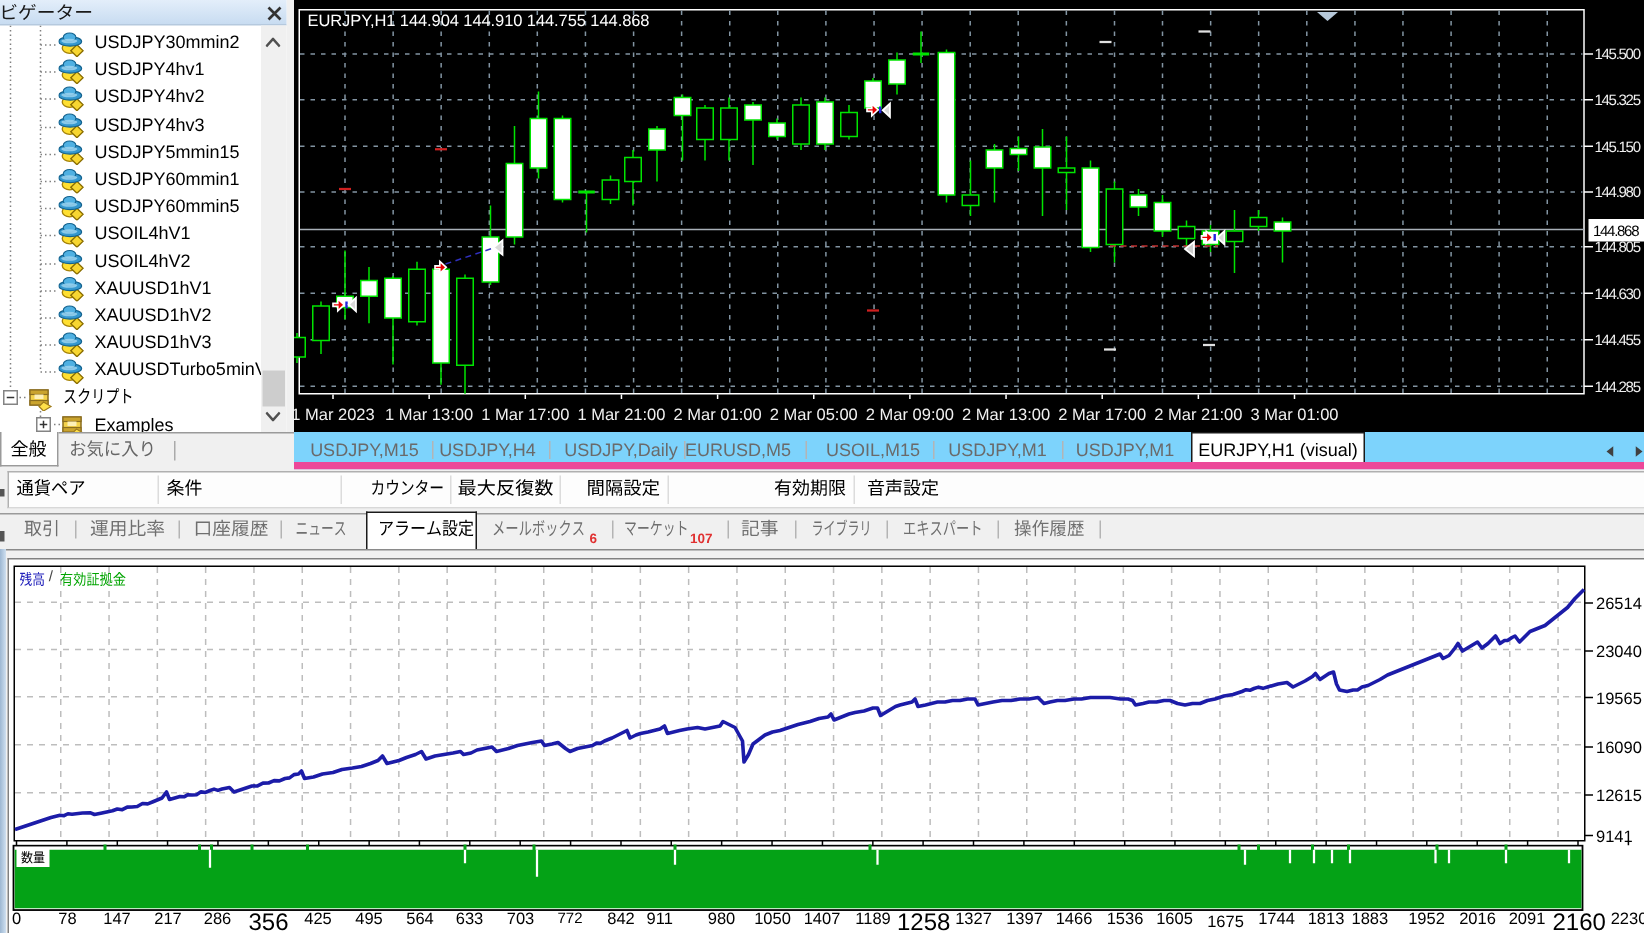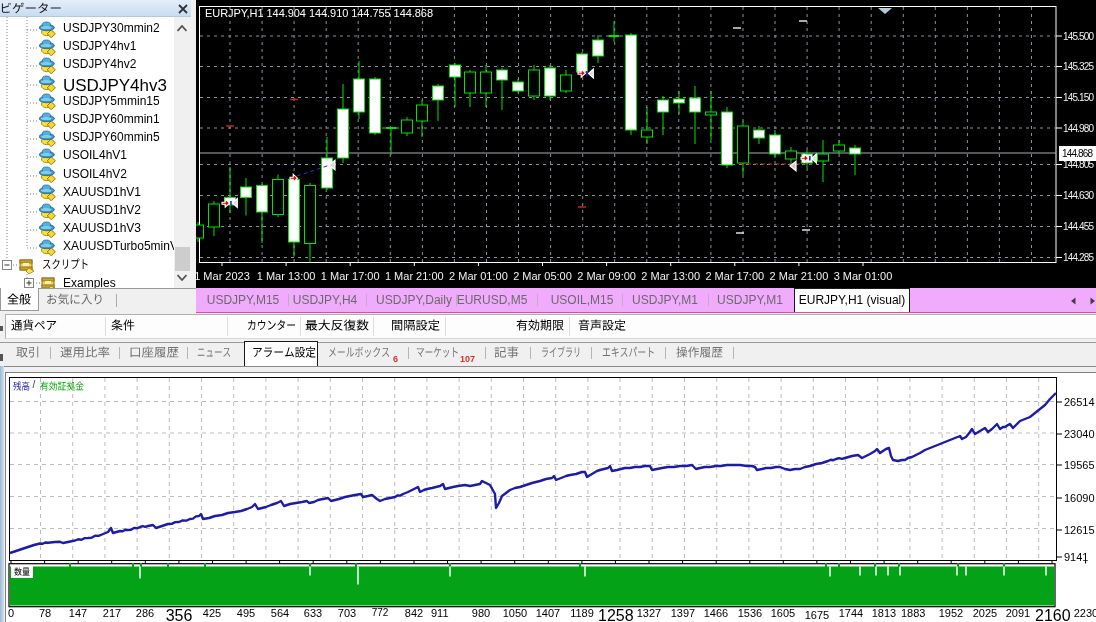--- a/index.html
+++ b/index.html
@@ -67,21 +67,21 @@
       <ellipse cx="7.2" cy="6.4" rx="5.4" ry="1.5" fill="#9ad2ef" opacity="0.85"></ellipse>
     </svg>
 <div class="abs" style="left:63px;top:57px;width:123px;font-size:12px;color:#000;white-space:nowrap;overflow:hidden">USDJPY4hv2</div>
 <svg class="abs" style="left:39px;top:75.1px" width="17" height="17" viewBox="0 0 17 17">
       <ellipse cx="7.5" cy="11" rx="5" ry="3.6" fill="#ffdf30" stroke="#a5820a" stroke-width="0.9"></ellipse>
       <polygon points="12.3,8.8 16.4,12.8 12.3,16.8 8.2,12.8" fill="#f7d631" stroke="#8a6d00" stroke-width="0.9"></polygon>
       <ellipse cx="7.8" cy="6.6" rx="7.6" ry="3.1" fill="#3598cf" stroke="#13638f" stroke-width="0.8"></ellipse>
       <ellipse cx="7.4" cy="3.9" rx="4.2" ry="2.9" fill="#4fb0e2" stroke="#13638f" stroke-width="0.7"></ellipse>
       <ellipse cx="7.2" cy="6.4" rx="5.4" ry="1.5" fill="#9ad2ef" opacity="0.85"></ellipse>
     </svg>
-<div class="abs" style="left:63px;top:76px;width:123px;font-size:17px;color:#000;white-space:nowrap;overflow:hidden">USDJPY4hv3</div>
+<div class="abs" style="left:63px;top:76px;width:123px;font-size:12px;color:#000;white-space:nowrap;overflow:hidden">USDJPY4hv3</div>
 <svg class="abs" style="left:39px;top:93.3px" width="17" height="17" viewBox="0 0 17 17">
       <ellipse cx="7.5" cy="11" rx="5" ry="3.6" fill="#ffdf30" stroke="#a5820a" stroke-width="0.9"></ellipse>
       <polygon points="12.3,8.8 16.4,12.8 12.3,16.8 8.2,12.8" fill="#f7d631" stroke="#8a6d00" stroke-width="0.9"></polygon>
       <ellipse cx="7.8" cy="6.6" rx="7.6" ry="3.1" fill="#3598cf" stroke="#13638f" stroke-width="0.8"></ellipse>
       <ellipse cx="7.4" cy="3.9" rx="4.2" ry="2.9" fill="#4fb0e2" stroke="#13638f" stroke-width="0.7"></ellipse>
       <ellipse cx="7.2" cy="6.4" rx="5.4" ry="1.5" fill="#9ad2ef" opacity="0.85"></ellipse>
     </svg>
 <div class="abs" style="left:63px;top:94px;width:123px;font-size:12px;color:#000;white-space:nowrap;overflow:hidden">USDJPY5mmin15</div>
 <svg class="abs" style="left:39px;top:111.5px" width="17" height="17" viewBox="0 0 17 17">
       <ellipse cx="7.5" cy="11" rx="5" ry="3.6" fill="#ffdf30" stroke="#a5820a" stroke-width="0.9"></ellipse>
@@ -401,21 +401,21 @@
       <polygon points="0,0 6.0,-4.8 6.0,4.8" fill="#cccccc" stroke="#fff" stroke-width="1.2"></polygon>
     </g>
 <line x1="30" y1="126" x2="38" y2="126" stroke="#d02020" stroke-width="1.5"></line>
 <line x1="94" y1="99.5" x2="102" y2="99.5" stroke="#d02020" stroke-width="1.5"></line>
 <line x1="382" y1="207" x2="390" y2="207" stroke="#d02020" stroke-width="1.5"></line>
 <line x1="537" y1="28" x2="545" y2="28" stroke="#e0e0e0" stroke-width="1.5"></line>
 <line x1="603" y1="21" x2="611" y2="21" stroke="#e0e0e0" stroke-width="1.5"></line>
 <line x1="540" y1="233" x2="548" y2="233" stroke="#e0e0e0" stroke-width="1.5"></line>
 <line x1="606" y1="230" x2="614" y2="230" stroke="#e0e0e0" stroke-width="1.5"></line>
 </svg>
-<div class="abs" style="left:196px;top:288px;width:900px;height:25px;background:#f0abfc;border-bottom:1px solid #ec4899;overflow:hidden">
+<div class="abs" style="left:196px;top:288px;width:900px;height:25px;background:#7dd3fc;border-bottom:5px solid #ec4899;overflow:hidden">
 <div class="abs" style="left:2px;top:5px;width:90px;text-align:center;font-size:12px;color:#6a6a6a">USDJPY,M15</div>
 <div class="abs" style="left:84px;top:5px;width:90px;text-align:center;font-size:12px;color:#6a6a6a">USDJPY,H4</div>
 <div class="abs" style="left:173px;top:5px;width:90px;text-align:center;font-size:12px;color:#6a6a6a">USDJPY,Daily</div>
 <div class="abs" style="left:251px;top:5px;width:90px;text-align:center;font-size:12px;color:#6a6a6a">EURUSD,M5</div>
 <div class="abs" style="left:341px;top:5px;width:90px;text-align:center;font-size:12px;color:#6a6a6a">USOIL,M15</div>
 <div class="abs" style="left:424px;top:5px;width:90px;text-align:center;font-size:12px;color:#6a6a6a">USDJPY,M1</div>
 <div class="abs" style="left:509px;top:5px;width:90px;text-align:center;font-size:12px;color:#6a6a6a">USDJPY,M1</div>
 <div class="abs" style="left:92px;top:6px;width:1px;height:12px;background:#b4b4b4"></div>
 <div class="abs" style="left:170px;top:6px;width:1px;height:12px;background:#b4b4b4"></div>
 <div class="abs" style="left:260px;top:6px;width:1px;height:12px;background:#b4b4b4"></div>
@@ -744,16 +744,16 @@
 <div class="abs" style="left:632px;top:241px;width:34px;text-align:center;font-size:11px;color:#000">1327</div>
 <div class="abs" style="left:666px;top:241px;width:34px;text-align:center;font-size:11px;color:#000">1397</div>
 <div class="abs" style="left:699px;top:241px;width:34px;text-align:center;font-size:11px;color:#000">1466</div>
 <div class="abs" style="left:733px;top:241px;width:34px;text-align:center;font-size:11px;color:#000">1536</div>
 <div class="abs" style="left:766px;top:241px;width:34px;text-align:center;font-size:11px;color:#000">1605</div>
 <div class="abs" style="left:800px;top:243px;width:34px;text-align:center;font-size:11px;color:#000">1675</div>
 <div class="abs" style="left:834px;top:241px;width:34px;text-align:center;font-size:11px;color:#000">1744</div>
 <div class="abs" style="left:867px;top:241px;width:34px;text-align:center;font-size:11px;color:#000">1813</div>
 <div class="abs" style="left:901px;top:241px;width:34px;text-align:left;font-size:11px;color:#000">1883</div>
 <div class="abs" style="left:934px;top:241px;width:34px;text-align:center;font-size:11px;color:#000">1952</div>
-<div class="abs" style="left:968px;top:241px;width:34px;text-align:center;font-size:11px;color:#000">2025</div>
+<div class="abs" style="left:968px;top:241px;width:34px;text-align:center;font-size:11px;color:#000">2016</div>
 <div class="abs" style="left:1001px;top:241px;width:34px;text-align:center;font-size:11px;color:#000">2091</div>
 <div class="abs" style="left:1035px;top:241px;width:34px;text-align:center;font-size:16px;color:#000">2160</div>
 <div class="abs" style="left:1069px;top:241px;width:34px;text-align:center;font-size:11px;color:#000">2230</div>
 </div>
 </body></html>

